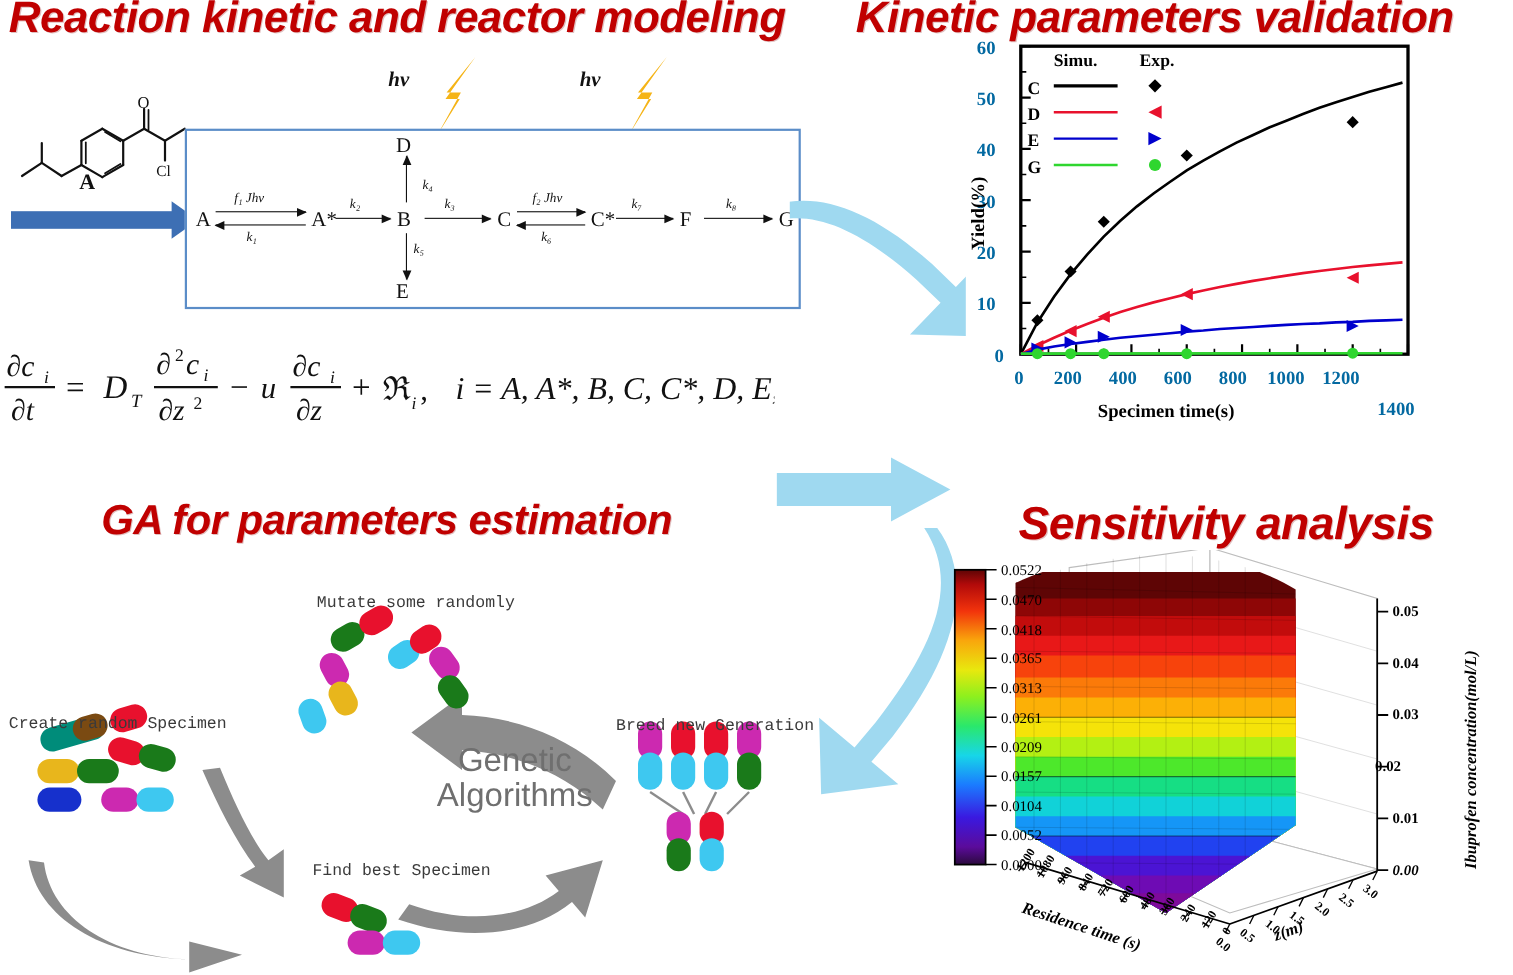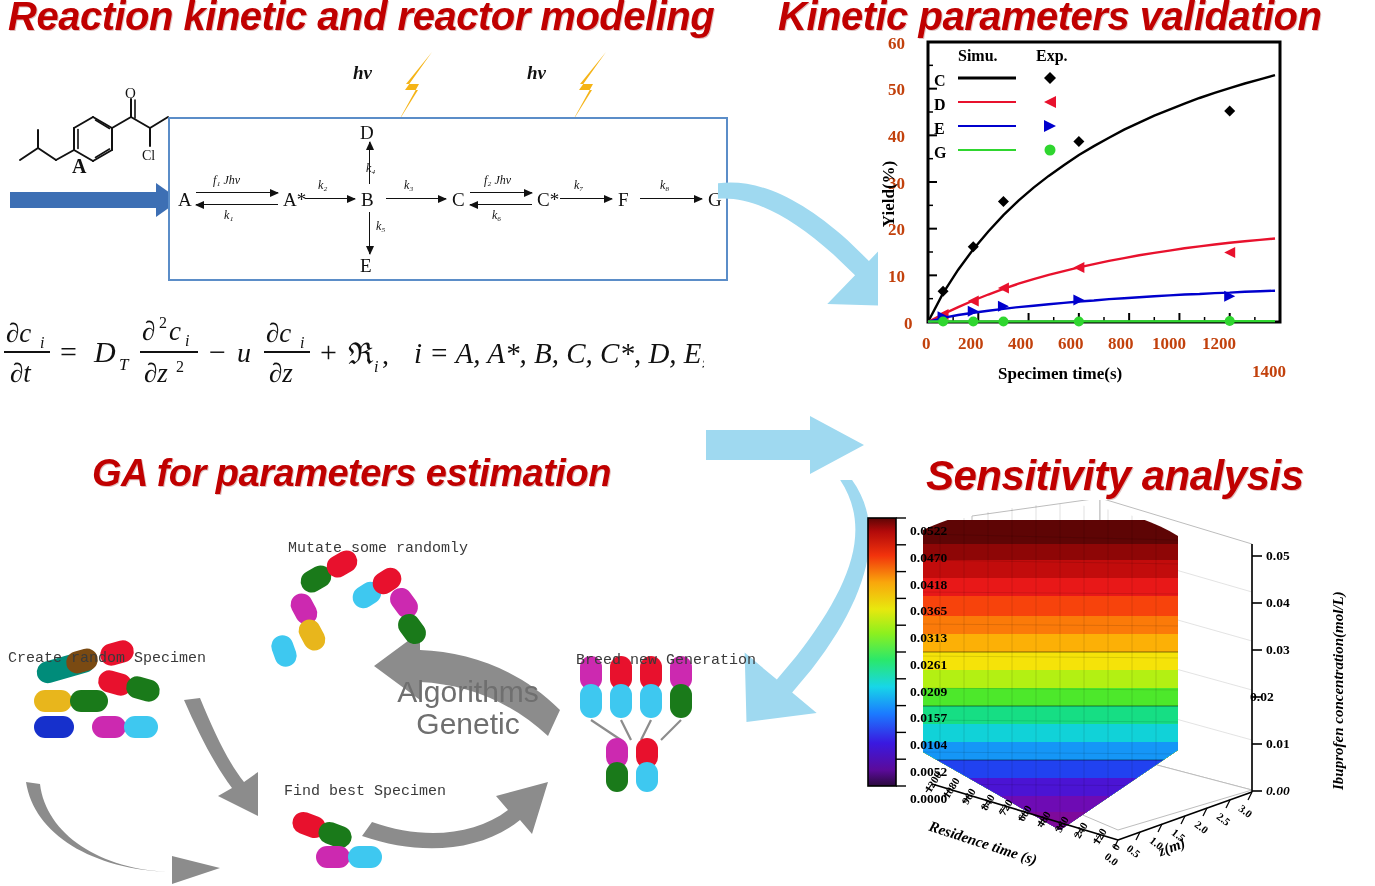--- a/index.html
+++ b/index.html
@@ -63,37 +63,37 @@
 
   
   #pde{left:4px;top:306px;width:700px;height:92px;}
 
   
   .flow{position:absolute;}
 
   
   #chart{left:880px;top:34px;width:480px;height:370px;}
   .ctick{position:absolute;font-family:"Liberation Serif",serif;
-    font-weight:bold;font-size:17px;color:#c2410c;}
+    font-weight:bold;font-size:17px;color:#0369a1;}
   .caxislabel{position:absolute;font-family:"Liberation Serif",serif;
     font-weight:bold;font-size:17px;color:#000;}
   .legtxt{position:absolute;font-family:"Liberation Serif",serif;
     font-weight:bold;font-size:16px;color:#000;}
 
   
   .ga-label{position:absolute;font-family:Liberation Mono, monospace;
     font-size:15px;color:#3a3a3a;white-space:nowrap;}
   #ga-center{position:absolute;left:378px;top:676px;width:180px;
     text-align:center;font-family:"Liberation Sans",sans-serif;
     font-size:30px;color:#6f6f6f;line-height:1.06;}
 
   
   #surf{left:860px;top:500px;width:515px;height:386px;}
   .cbtick{position:absolute;font-family:"Liberation Serif",serif;
-    font-weight:bold;font-size:13.5px;color:#000;white-space:nowrap;margin-top:12px;}
+    font-weight:normal;font-size:13.5px;color:#000;white-space:nowrap;}
   .ztick{position:absolute;font-family:"Liberation Serif",serif;
     font-weight:bold;font-size:13.5px;color:#000;white-space:nowrap;}
   .zlabel{position:absolute;font-family:"Liberation Serif",serif;
     font-weight:bold;font-style:italic;font-size:15px;color:#000;
     white-space:nowrap;transform-origin:0 0;}
   .xtick3d{position:absolute;font-family:"Liberation Serif",serif;
     font-weight:bold;font-size:11px;color:#000;white-space:nowrap;
     transform-origin:0 0;transform:rotate(-58deg);}
   .ytick3d{position:absolute;font-family:"Liberation Serif",serif;
     font-weight:bold;font-size:11px;color:#000;white-space:nowrap;
@@ -170,21 +170,21 @@
 <div class="rate" style="left:213px;top:173px;">f₁ Jhv</div>
 <div class="rate" style="left:224px;top:208px;">k₁</div>
 
 <div class="arrow-h" style="left:305px;top:198px;width:50px;"></div>
 <div class="rate" style="left:318px;top:178px;">k₂</div>
 
 <div class="arrow-h" style="left:386px;top:198px;width:60px;"></div>
 <div class="rate" style="left:404px;top:178px;">k₃</div>
 
 <div class="arrow-v up" style="left:369px;top:142px;height:42px;"></div>
-<div class="rate" style="left:366px;top:161px;">k₄</div>
+<div class="rate" style="left:384px;top:161px;">k₄</div>
 
 <div class="arrow-v down" style="left:369px;top:212px;height:42px;"></div>
 <div class="rate" style="left:376px;top:219px;">k₅</div>
 
 <div class="arrow-h" style="left:470px;top:192px;width:62px;"></div>
 <div class="arrow-h rev" style="left:470px;top:204px;width:62px;"></div>
 <div class="rate" style="left:484px;top:173px;">f₂ Jhv</div>
 <div class="rate" style="left:492px;top:208px;">k₆</div>
 
 <div class="arrow-h" style="left:560px;top:198px;width:52px;"></div>
@@ -423,26 +423,26 @@
   <g>
     <rect x="292" y="294" width="34" height="22" rx="11" fill="#e8112d" transform="rotate(20 309 305)"></rect>
     <rect x="318" y="304" width="34" height="22" rx="11" fill="#1a7a1a" transform="rotate(20 335 315)"></rect>
     <rect x="316" y="326" width="34" height="22" rx="11" fill="#cc29b0"></rect>
     <rect x="348" y="326" width="34" height="22" rx="11" fill="#3ec8f0"></rect>
   </g>
 </svg>
 
 <div class="ga-label" style="left:8px;top:650px;">Create random Specimen</div>
 <div class="ga-label" style="left:288px;top:540px;">Mutate some randomly</div>
-<div class="ga-label" style="left:576px;top:652px;">Breed new Generation</div>
+<div class="ga-label" style="left:560px;top:652px;">Breed new Generation</div>
 <div class="ga-label" style="left:284px;top:783px;">Find best Specimen</div>
 
 <div id="ga-center">
+  <div>Genetic</div>
   <div>Algorithms</div>
-  <div>Genetic</div>
 </div>
 
 <div class="abs" id="surf">
   <svg width="515" height="386" viewBox="0 0 515 386">
     <defs>
       <linearGradient id="cbgrad" x1="0" y1="1" x2="0" y2="0">
         <stop offset="0.00" stop-color="#2b0a3d"></stop>
         <stop offset="0.06" stop-color="#5b0b9b"></stop>
         <stop offset="0.16" stop-color="#3a19e0"></stop>
         <stop offset="0.27" stop-color="#1b7bff"></stop>

